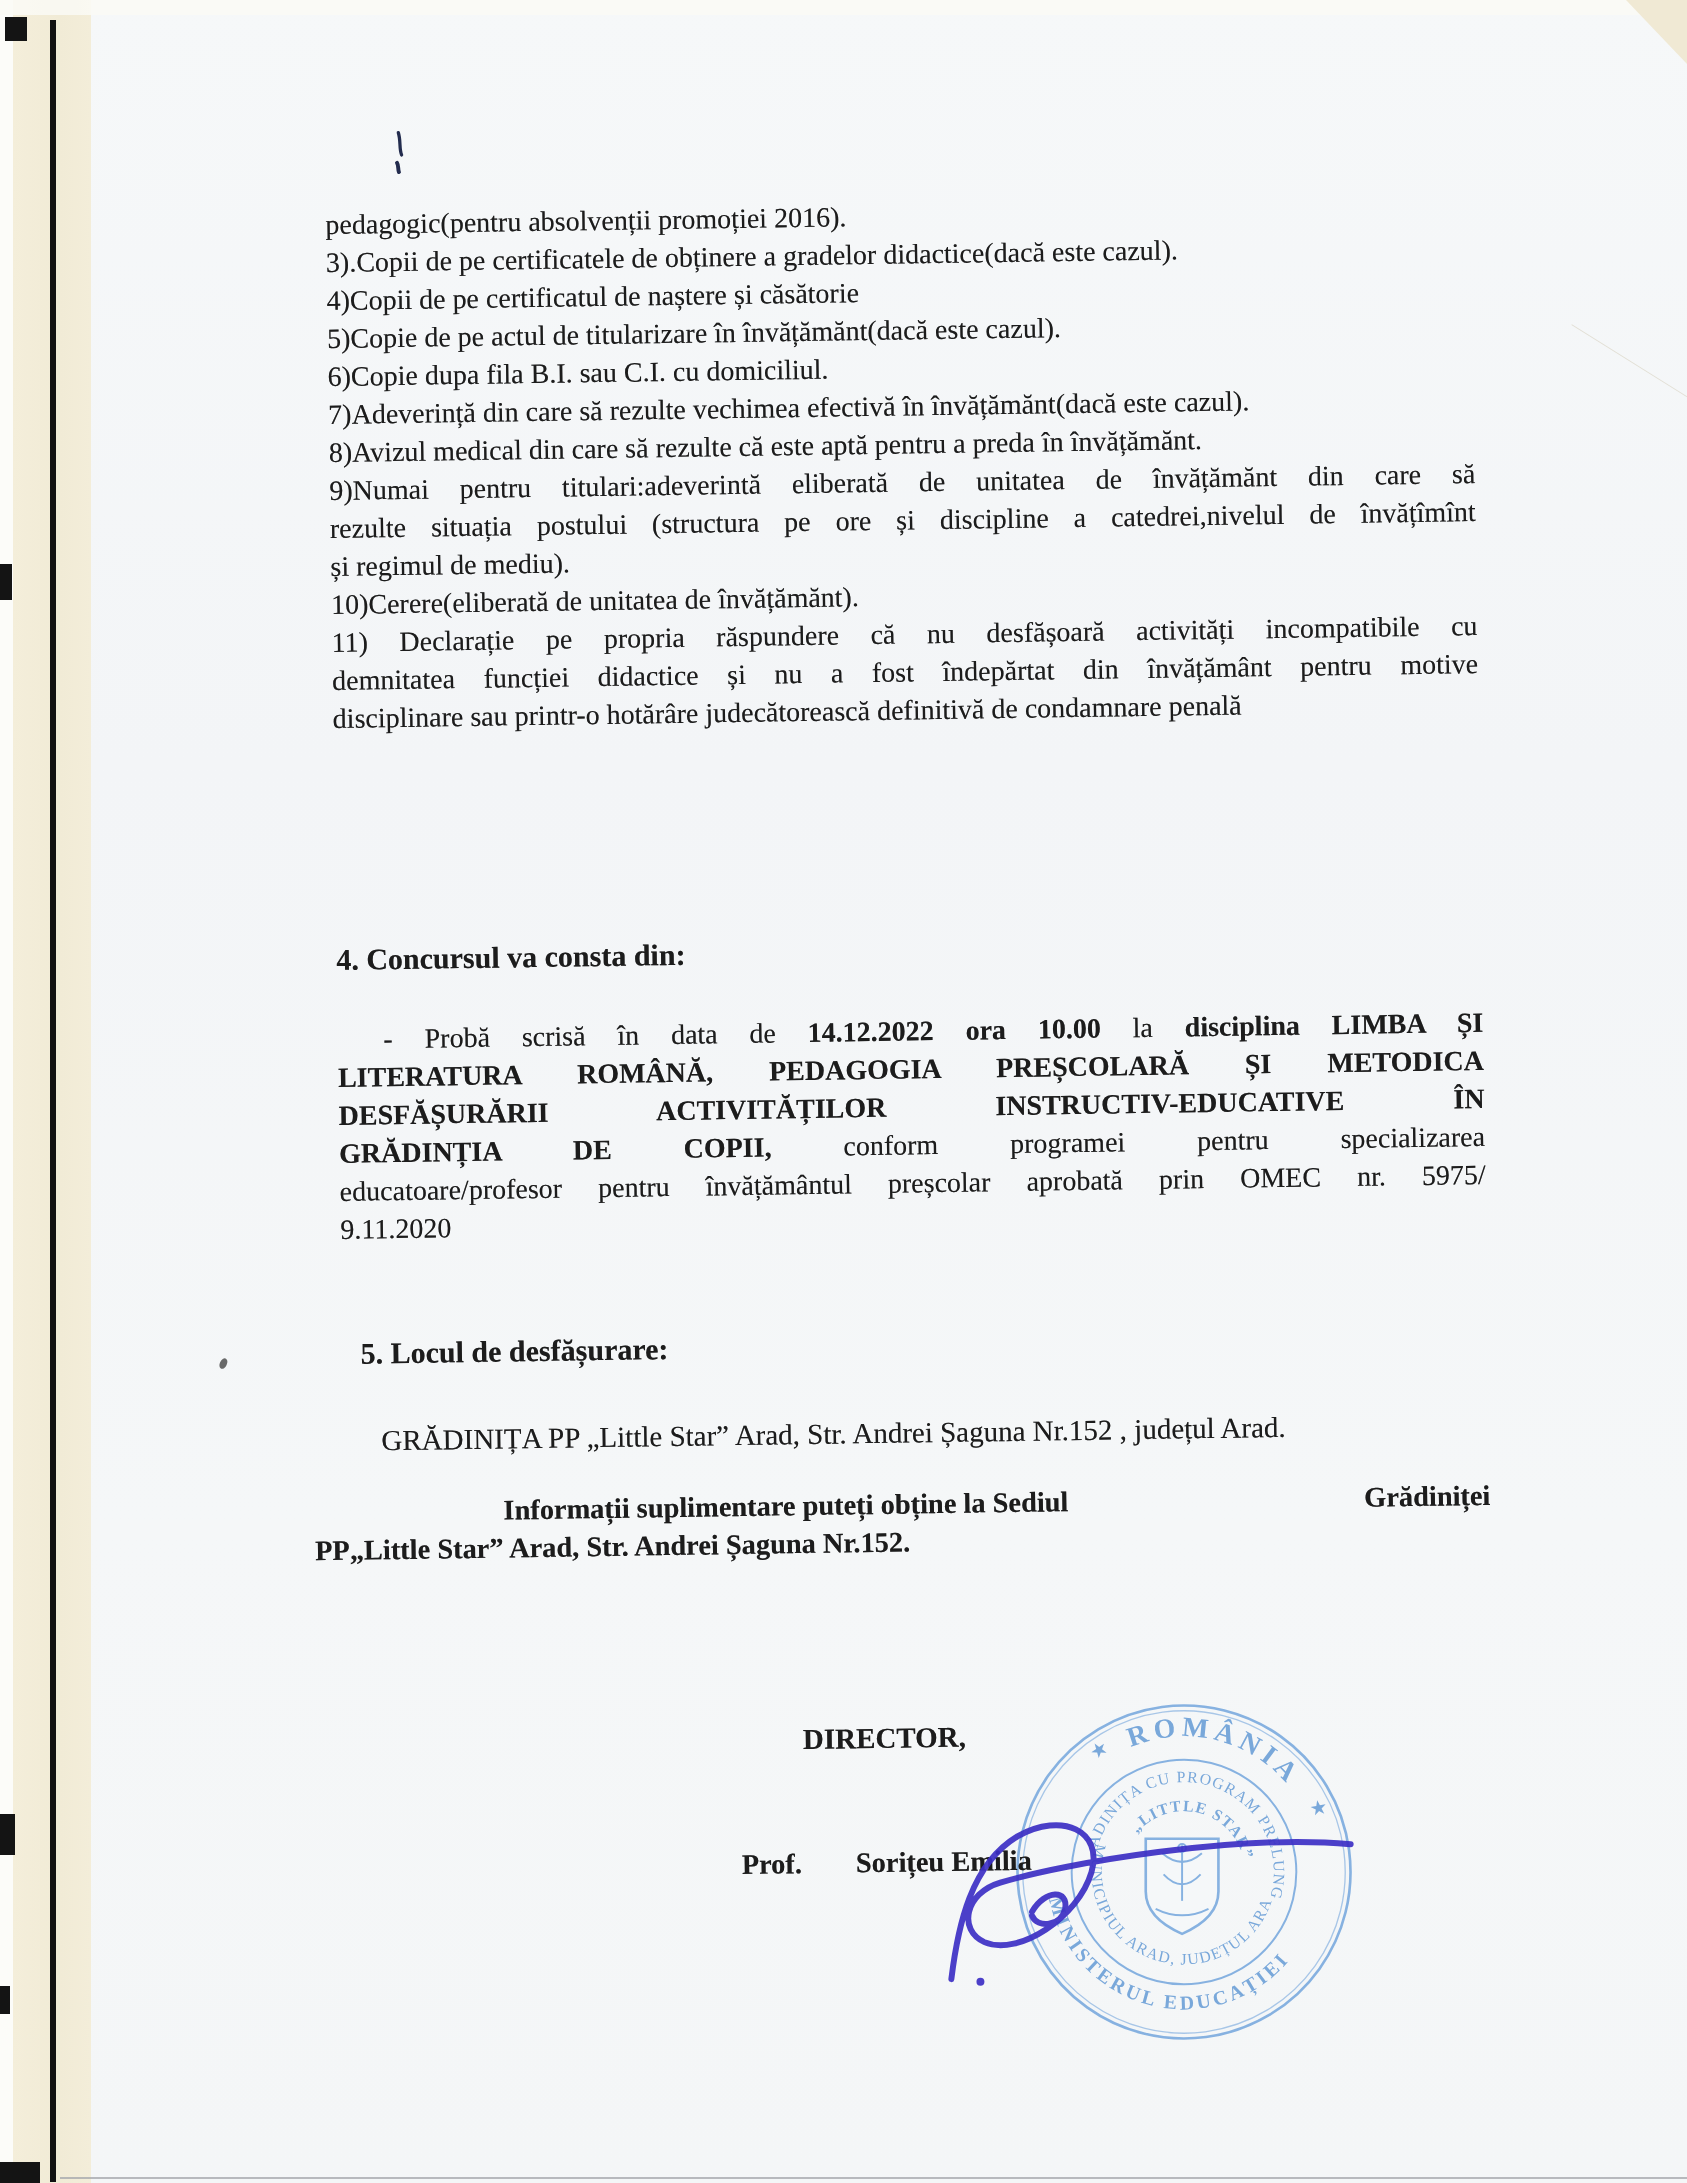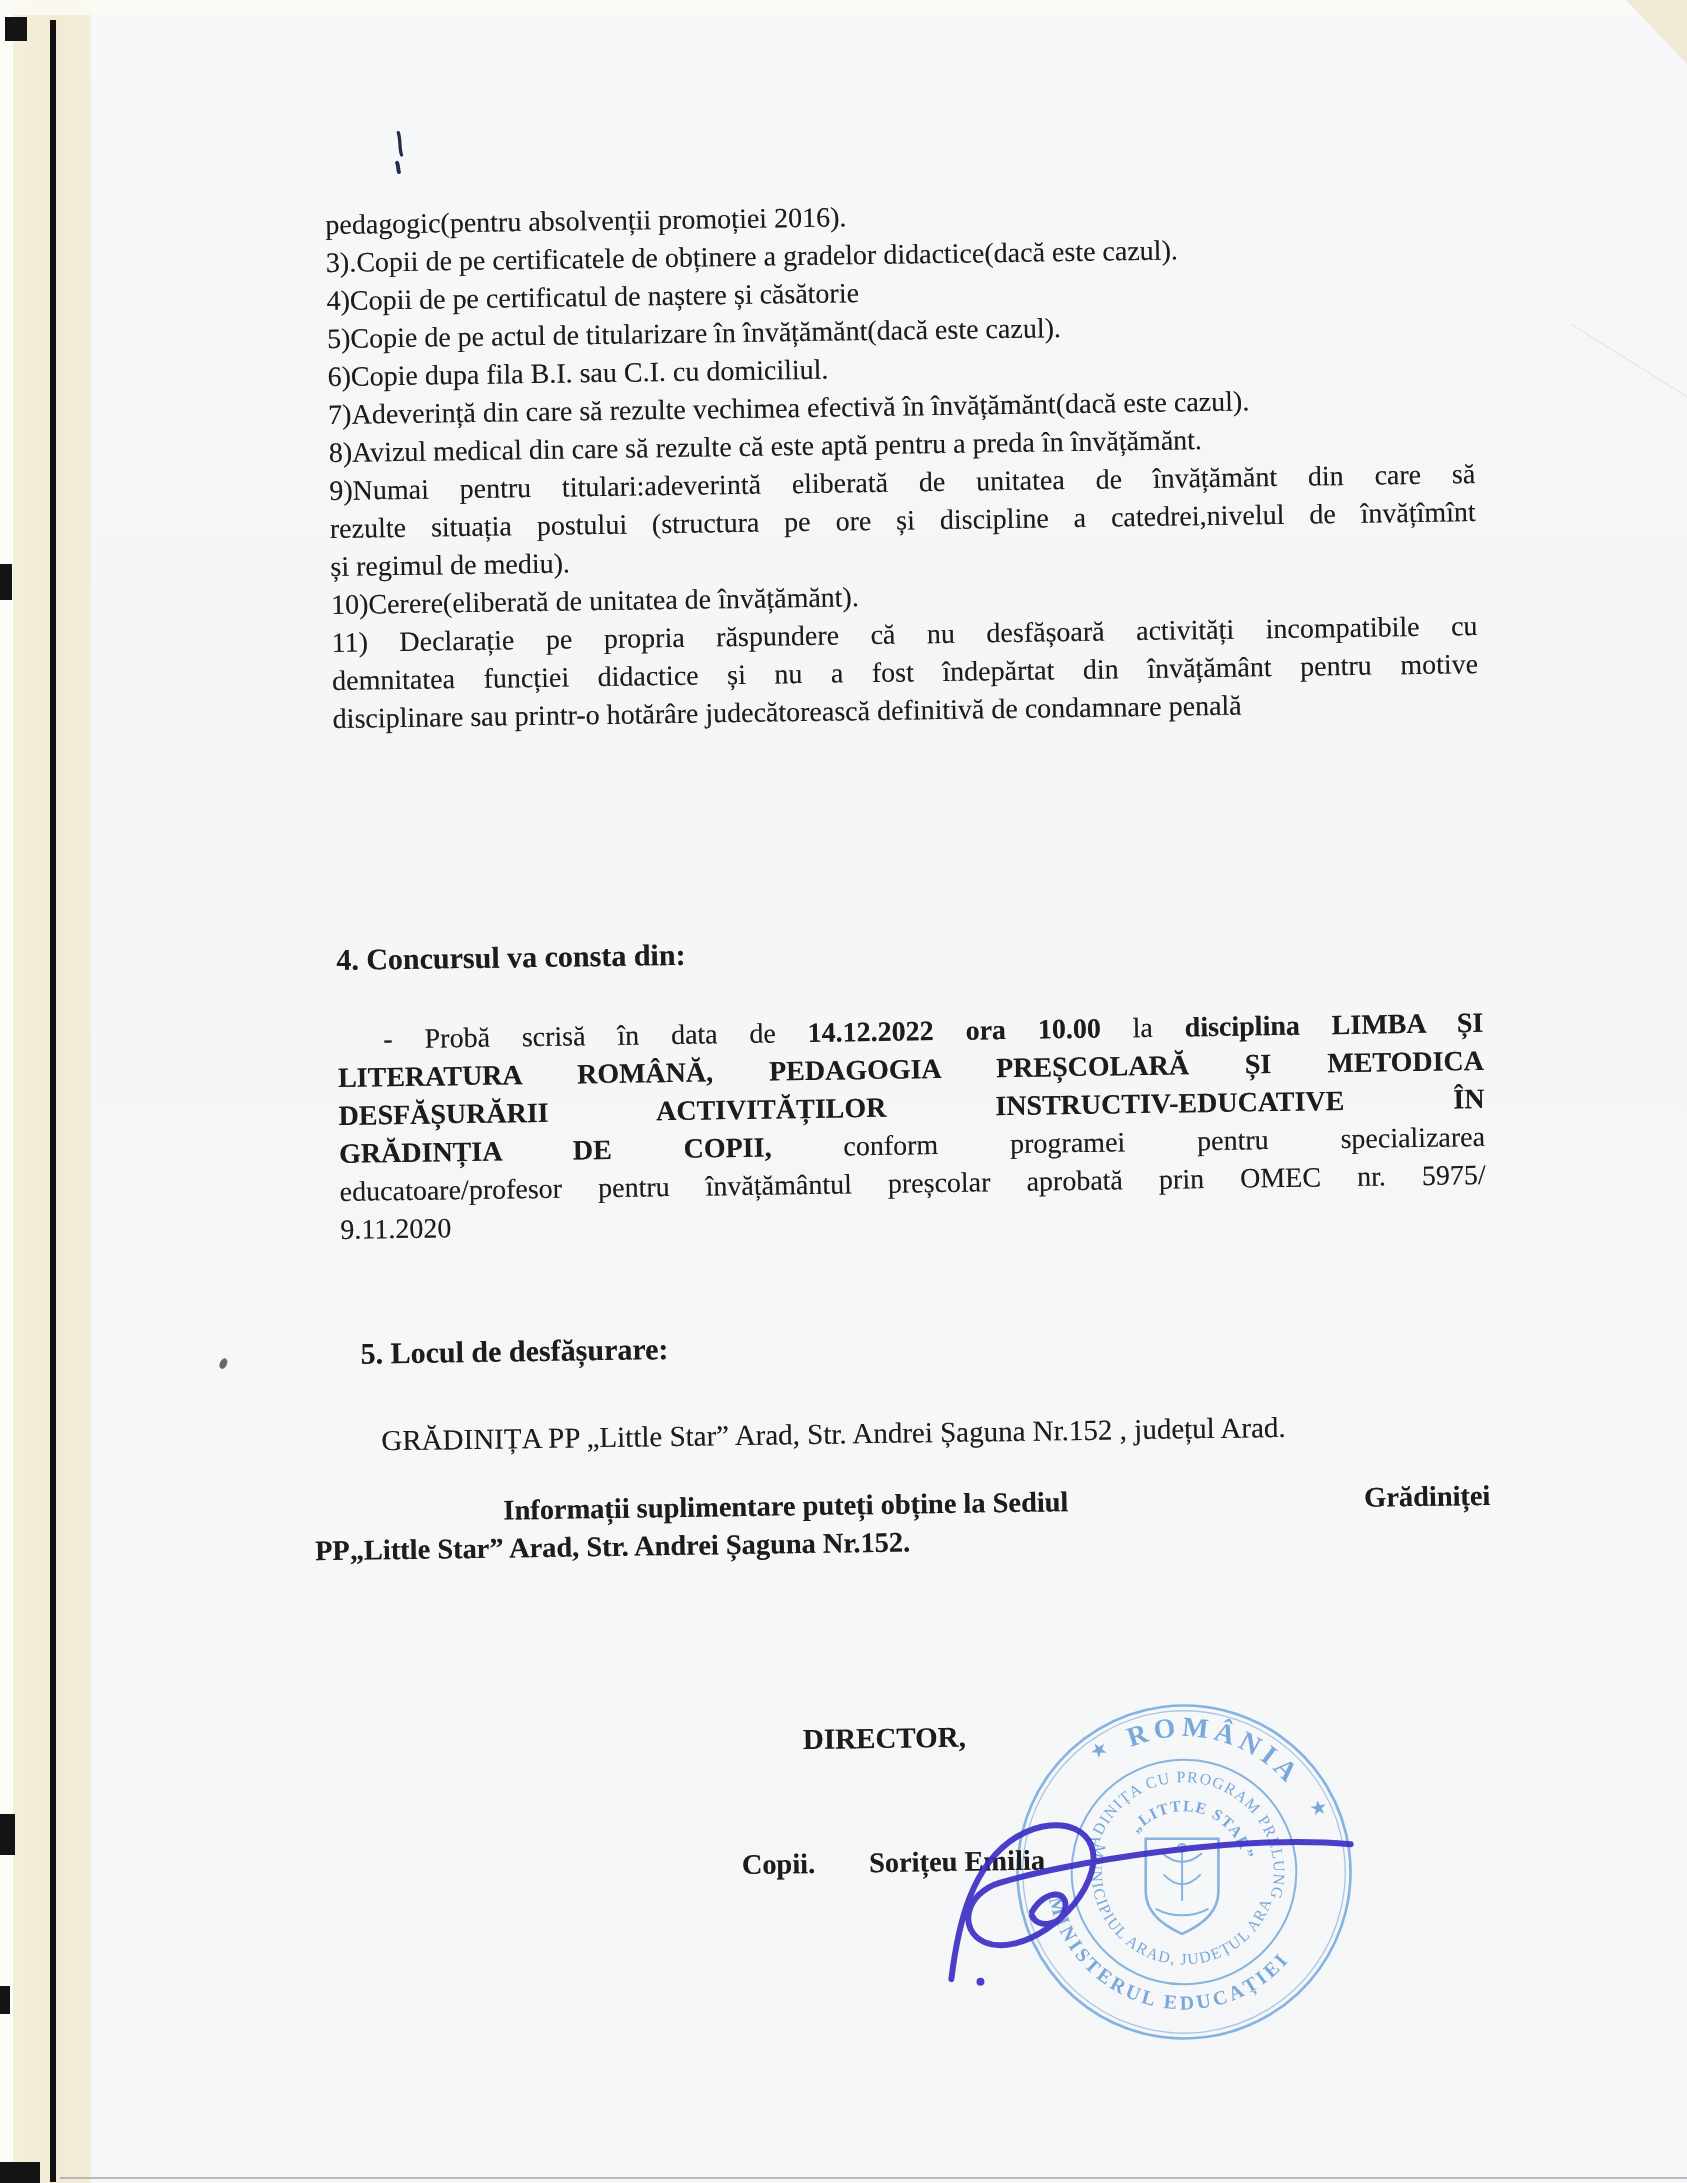--- a/index.html
+++ b/index.html
@@ -106,21 +106,21 @@
   <div id="info">
       <div class="tline flexline" style="padding-left: 159px;">
         <span class="b">Informații suplimentare puteți obține la Sediul</span>
         <span class="b">Grădiniței</span>
       </div>
       <div class="tline" style="margin-left: -30px;"><span class="b">PP„Little Star” Arad, Str. Andrei Șaguna Nr.152.</span></div>
     </div>
 
   <div id="director">DIRECTOR,</div>
   <div id="signer">
-    <span>Copii.</span>
+    <span>Prof.</span>
     <span>Sorițeu Emilia</span>
   </div>
 </div>
 
 <svg class="stamp-svg" width="370" height="370" viewBox="0 0 560 560">
   <defs>
     <path id="arcTop" d="M 75 280 A 205 205 0 1 1 485 280"></path>
     <path id="arcBottom" d="M 72 280 A 208 208 0 0 0 488 280"></path>
     <path id="arcInnerTop" d="M 144 280 A 136 136 0 1 1 416 280"></path>
     <path id="arcInnerBottom" d="M 140 280 A 140 140 0 0 0 420 280"></path>

